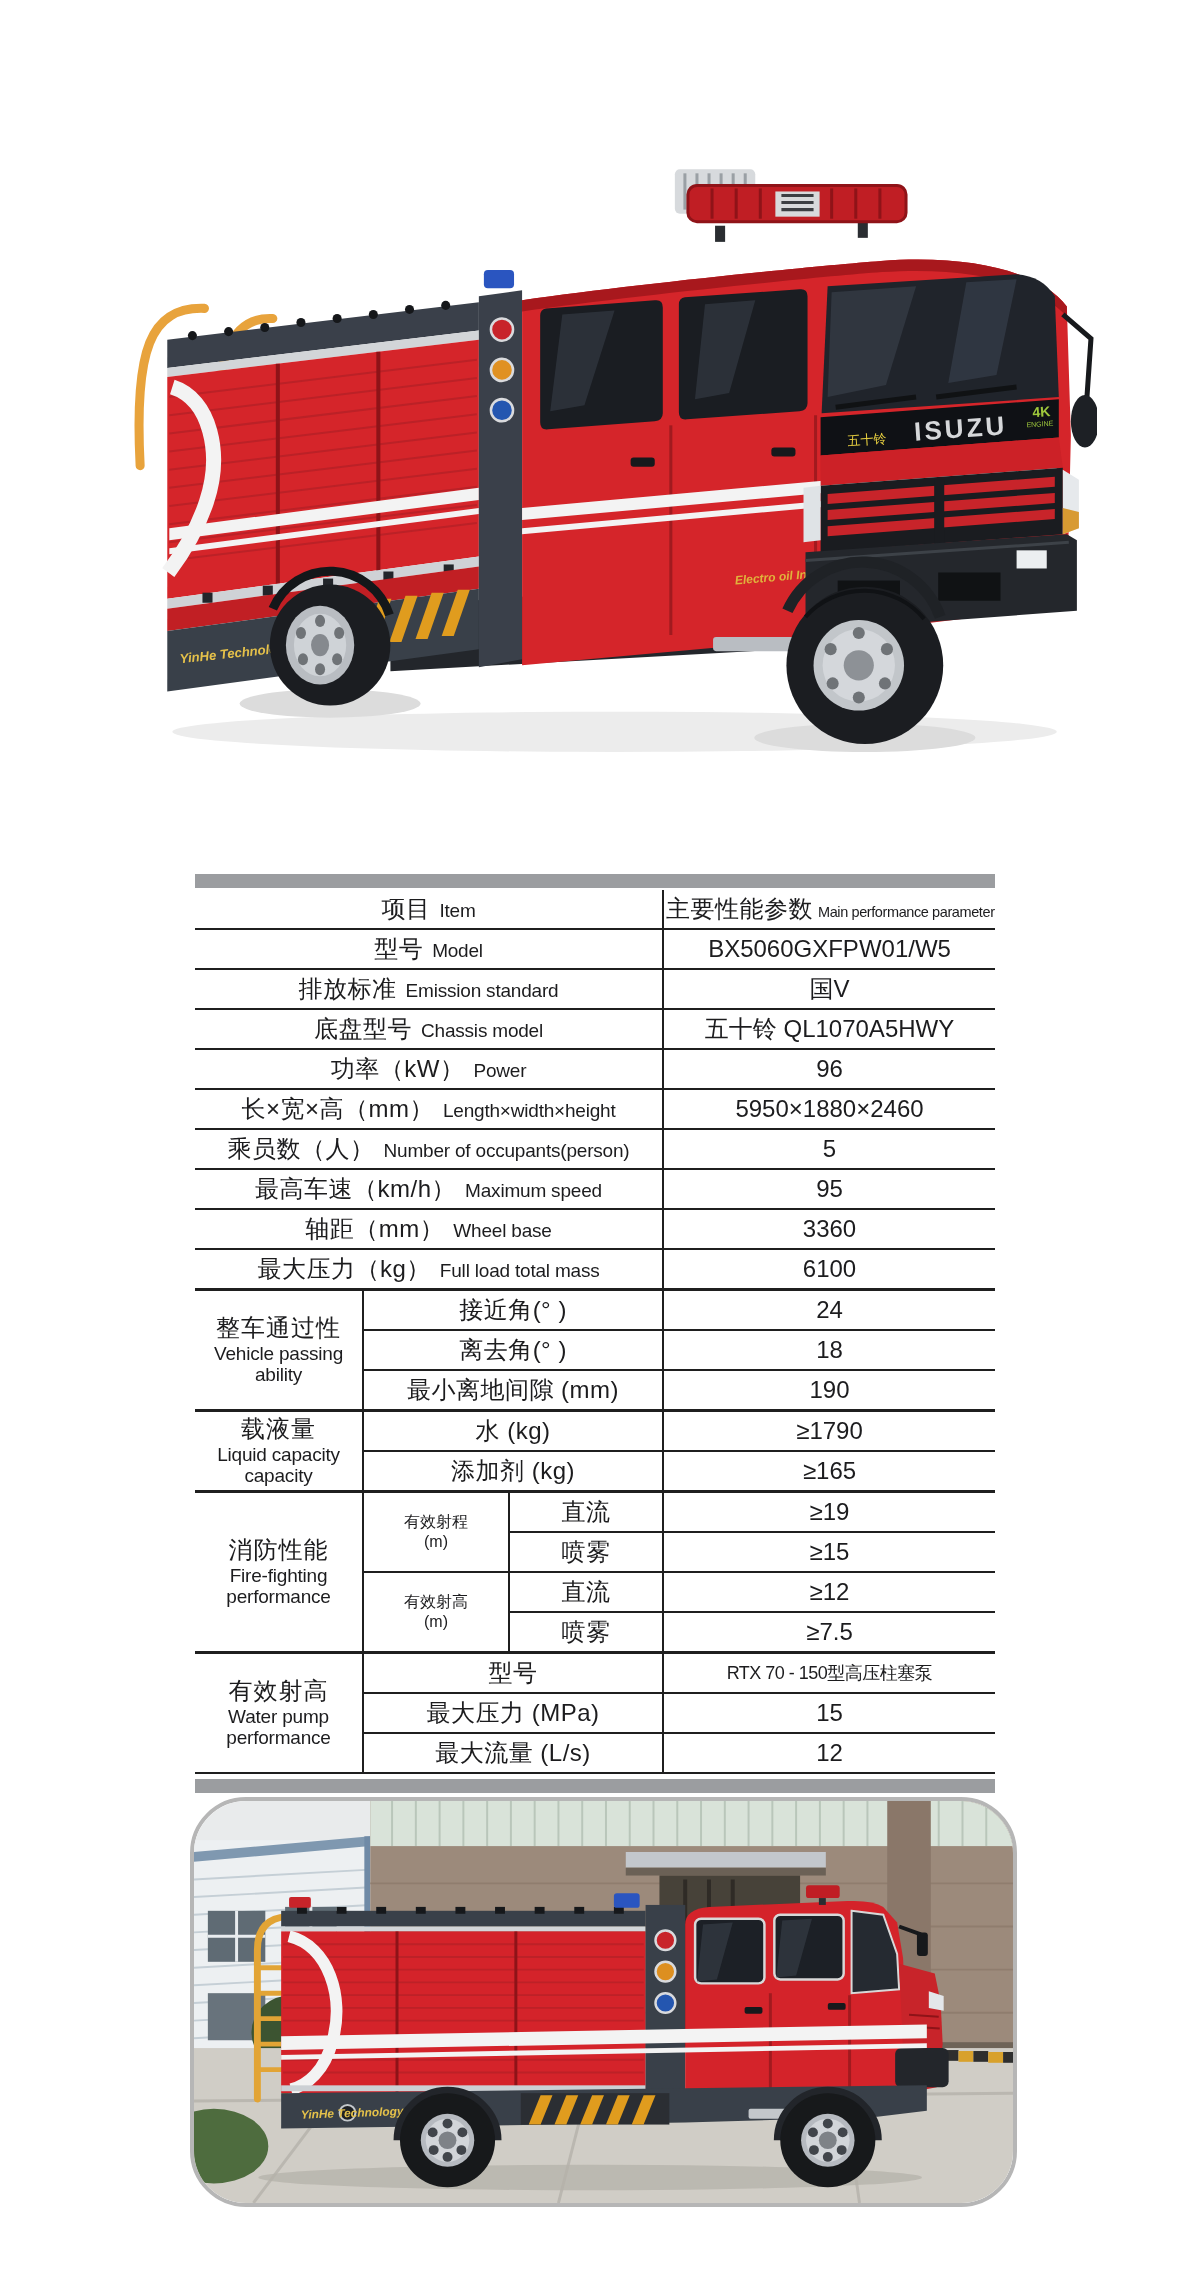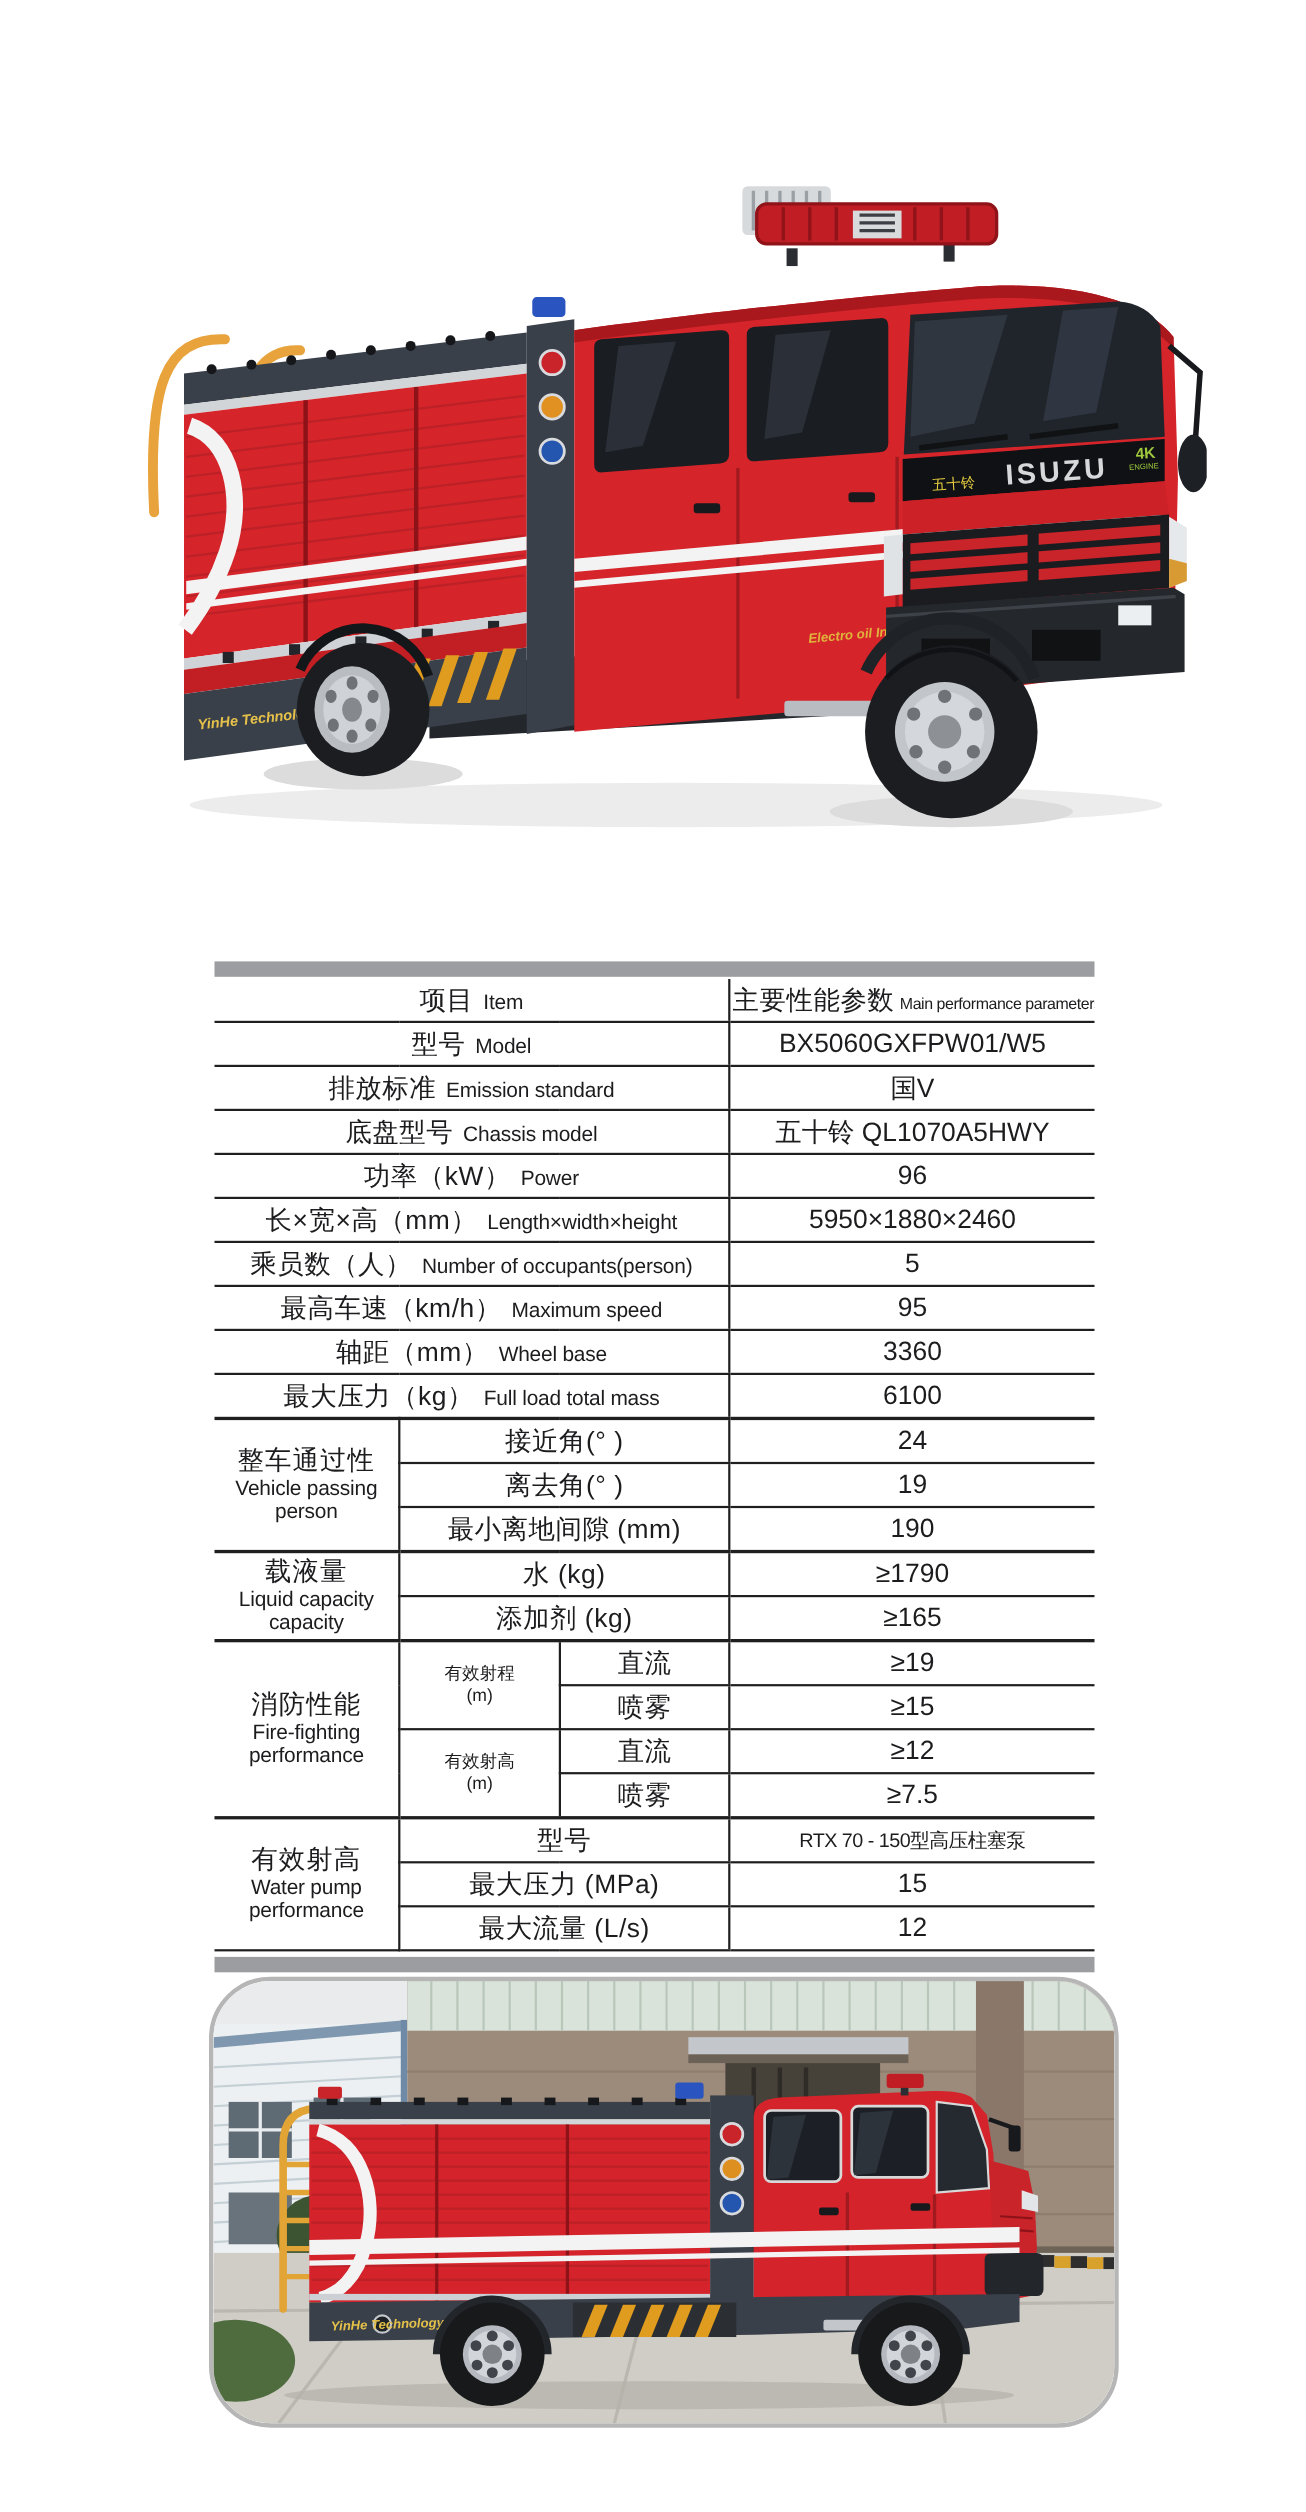--- a/index.html
+++ b/index.html
@@ -293,28 +293,28 @@
         </tr>
     <tr>
           <td colspan="3" class="bb3"><span class="zh">最大压力（kg）</span><span class="en">Full load total mass</span></td>
           <td class="bb3 bl val">6100</td>
         </tr>
 
     <tr>
       <td rowspan="3" class="br bb3">
         <div class="g-zh">整车通过性</div>
         <div class="g-en">Vehicle passing</div>
-        <div class="g-en">person</div>
+        <div class="g-en">ability</div>
       </td>
       <td colspan="2" class="bb zh">接近角(° )</td>
       <td class="bb bl val">24</td>
     </tr>
     <tr>
           <td colspan="2" class="bb zh">离去角(° )</td>
-          <td class="bb bl val">19</td>
+          <td class="bb bl val">18</td>
         </tr>
     <tr>
           <td colspan="2" class="bb3 zh">最小离地间隙 (mm)</td>
           <td class="bb3 bl val">190</td>
         </tr>
 
     <tr>
       <td rowspan="2" class="br bb3">
         <div class="g-zh">载液量</div>
         <div class="g-en">Liquid capacity</div>

